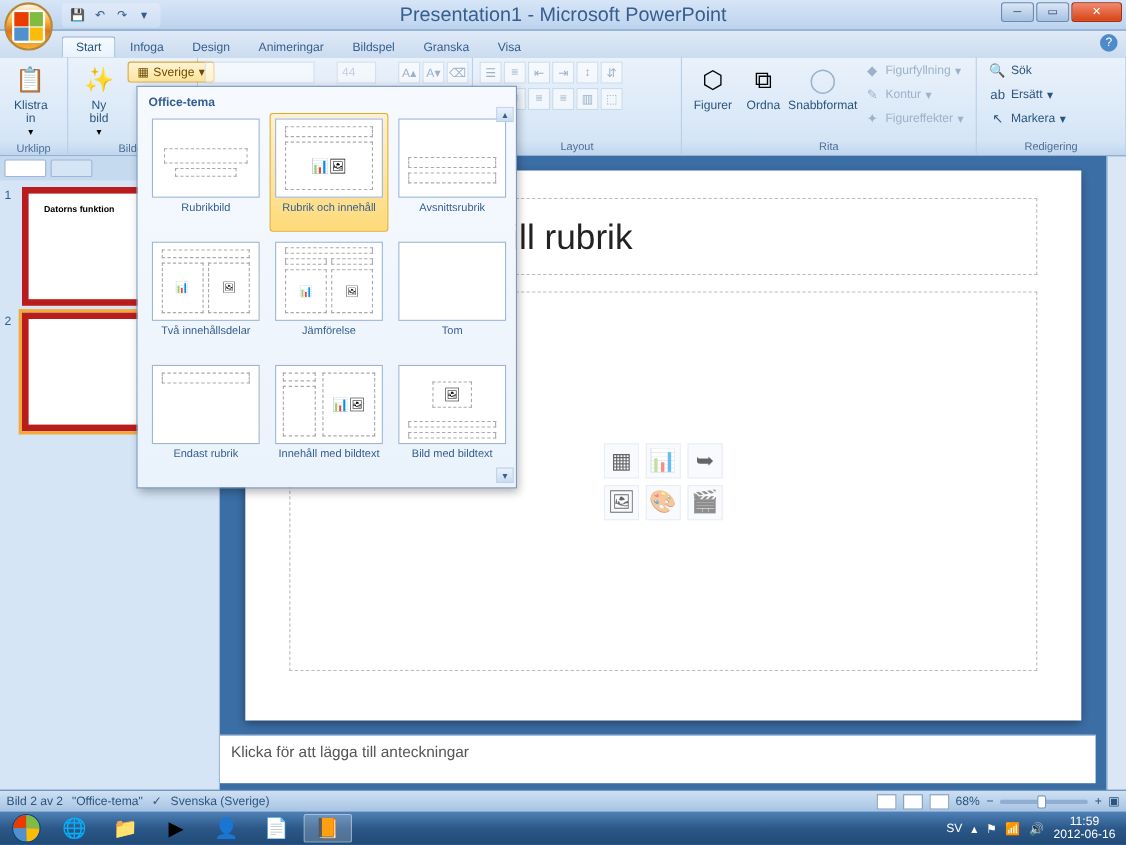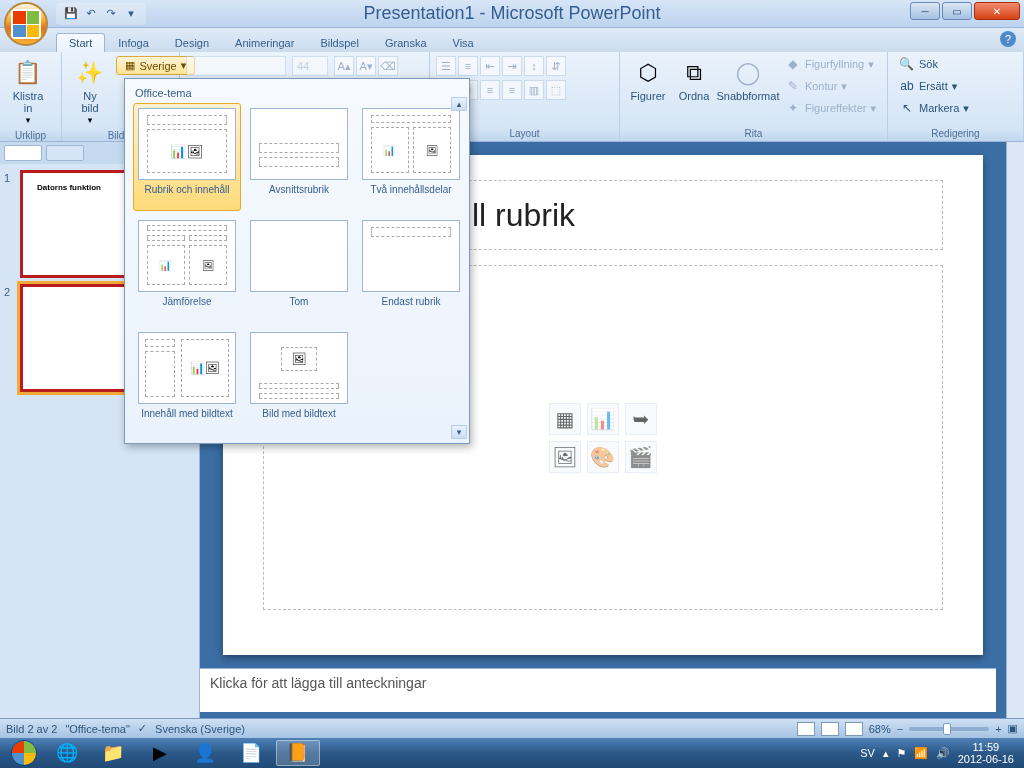--- a/index.html
+++ b/index.html
@@ -42,37 +42,37 @@
 .icon-row .ib { width:20px; height:20px; border:1px solid #b9cfe7; background:#fff; display:flex; align-items:center;justify-content:center; font-size:11px; color:#6d88a8; opacity:.6;}
 
 
 .workspace { position:absolute; left:0; top:142px; right:0; bottom:50px; background:#3b6ea5; display:flex; }
 .slidepanel { width:200px; background:#d5e5f6; border-right:1px solid #9db6d8; display:flex; flex-direction:column;}
 .sp-tabs { height:22px; background:#c5daef; display:flex; align-items:center; gap:4px; padding:0 4px;}
 .sp-tab { width:38px; height:16px; border:1px solid #9db6d8; background:#fff; border-radius:2px;}
 .thumbs { flex:1; overflow:auto; padding:6px 4px;}
 .thumb-row{display:flex;gap:4px;margin-bottom:6px;}
 .thumb-num{font-size:11px;color:#355e8f;width:12px;padding-top:2px;}
-.thumb { width:168px; height:108px; background:#fff; border:3px solid #b91c1c; position:relative;text-align:center;}
+.thumb { width:168px; height:108px; background:#fff; border:6px solid #b91c1c; position:relative;text-align:center;}
 .thumb.selected{outline:3px solid #f2a93a;}
 .thumb-title{position:absolute;left:14px;top:10px;font-size:8px;font-weight:bold;}
 .editor { flex:1; position:relative; display:flex; flex-direction:column; }
 .canvas-wrap{flex:1;display:flex;align-items:center;justify-content:center;overflow:auto;padding:10px;}
 .slide-canvas{width:760px;height:500px;background:#fff;box-shadow:0 3px 8px rgba(0,0,0,.4);position:relative;}
 .ph-title{position:absolute;left:40px;right:40px;top:25px;height:70px;border:1px dashed #bbb;display:flex;align-items:center;padding:0 14px;font-size:32px;color:#222;}
 .ph-body{position:absolute;left:40px;right:40px;top:110px;bottom:45px;border:1px dashed #bbb;padding:14px;}
 .ph-hint{font-size:18px;color:#888;}
 .content-icons{position:absolute;left:50%;top:50%;transform:translate(-50%,-50%);display:grid;grid-template:1fr 1fr/repeat(3,32px);gap:6px;}
 .content-icons span{width:32px;height:32px;display:flex;align-items:center;justify-content:center;font-size:20px;opacity:.6;border:1px solid #d9e3ef;background:#f4f8fc;}
 .notes { height:44px; background:#fff; border-top:1px solid #9db6d8; margin:0 10px 6px 0; padding:6px 10px; font-size:14px; color:#555;}
 .vscroll{width:18px;background:#dbe7f5;border-left:1px solid #9db6d8;}
 
 
 .gallery { position:absolute; left:124px; top:78px; width:346px; background:linear-gradient(#f6faff,#eaf2fb); border:1px solid #7b99bf; box-shadow:2px 3px 8px rgba(0,0,0,.3); z-index:50; padding:4px;}
-.gallery-title{font-size:11px;font-weight:normal;color:#355e8f;padding:4px 6px;}
+.gallery-title{font-size:11px;font-weight:bold;color:#355e8f;padding:4px 6px;}
 .gal-grid{display:grid;grid-template-columns:repeat(3,1fr);gap:4px;padding:0 4px 4px 4px;max-height:360px;overflow:auto;}
 .gal-item{display:flex;flex-direction:column;align-items:center;padding:4px;border:1px solid transparent;border-radius:3px;cursor:pointer;}
 .gal-item.sel{background:linear-gradient(#fff1cf,#fdda79);border-color:#e4ac2c;}
 .gal-thumb{width:98px;height:72px;background:#fff;border:1px solid #9db6d8;position:relative;padding:6px;}
 .gal-lbl{font-size:10px;color:#355e8f;text-align:center;margin-top:4px;line-height:1.1;min-height:22px;}
 .gal-thumb .bar{position:absolute;border:1px dashed #aaa;}
 .scrollbtn{position:absolute;right:2px;width:16px;background:linear-gradient(#e9f2fc,#cbdcef);border:1px solid #b9cfe7;display:flex;align-items:center;justify-content:center;font-size:9px;color:#355e8f;}
 
 
 .statusbar { position:absolute; left:0; right:0; bottom:30px; height:20px; background:linear-gradient(#cee0f3,#a6c3e3); border-top:1px solid #7b99bf; display:flex; align-items:center; font-size:11px; color:#2b557e; padding:0 6px; gap:8px;}
@@ -155,21 +155,21 @@
           <span>Sverige</span>
           <span>▾</span>
         </div>
       </div>
     </div>
     <div class="group-title">Bilder</div>
   </div>
 
   <div class="group" style="width:250px">
     <div class="group-body" style="flex-direction:column;gap:4px;padding-top:2px">
-      <div style="display:flex;gap:6px">
+      <div style="display:flex;gap:20px">
         <input class="fontbox disabled" disabled="" style="">
         <input class="sizebox disabled" disabled="" value="44" style="">
         <div class="icon-row">
             <div class="ib">A▴</div>
             <div class="ib">A▾</div>
             <div class="ib">⌫</div>
           </div>
       </div>
       <div class="icon-row">
         <div class="ib">
@@ -267,20 +267,27 @@
           </div>
       </div>
     </div>
     <div class="group-title">Redigering</div>
   </div>
 </div>
 
 <div class="gallery">
   <div class="gallery-title">Office-tema</div>
   <div class="gal-grid">
+    <div class="gal-item">
+      <div class="gal-thumb">
+          <div class="bar" style="left:10px;right:10px;top:26px;height:14px"></div>
+          <div class="bar" style="left:20px;right:20px;top:44px;height:8px"></div>
+        </div>
+      <div class="gal-lbl">Rubrikbild</div>
+    </div>
     <div class="gal-item sel">
       <div class="gal-thumb">
           <div class="bar" style="left:8px;right:8px;top:6px;height:10px"></div>
           <div class="bar" style="left:8px;right:8px;top:20px;bottom:6px;display:flex;align-items:center;justify-content:center;font-size:13px">📊🖼</div>
         </div>
       <div class="gal-lbl">Rubrik och innehåll</div>
     </div>
     <div class="gal-item">
       <div class="gal-thumb">
           <div class="bar" style="left:8px;right:8px;top:34px;height:10px"></div>

